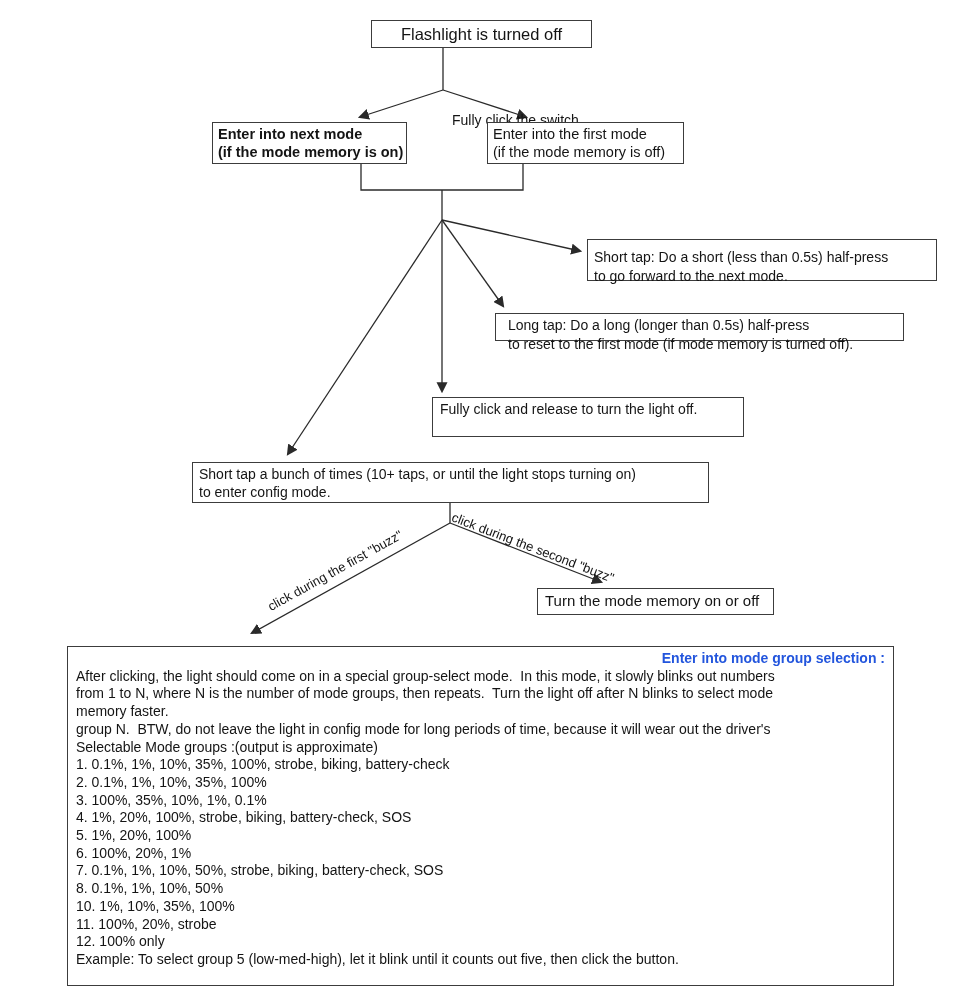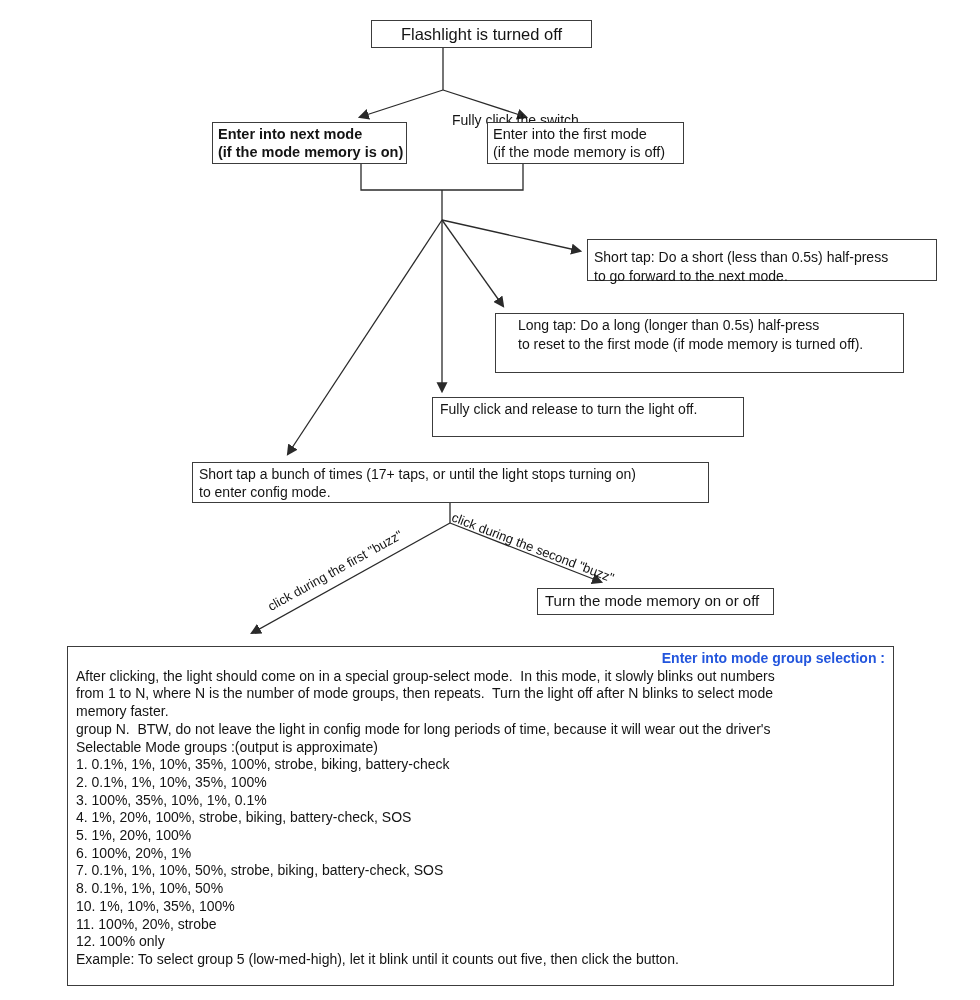--- a/index.html
+++ b/index.html
@@ -34,22 +34,22 @@
 
   #next-mode-box { left: 212px; top: 122px; width: 195px; height: 42px;
     font-size: 14.5px; line-height: 18px; padding: 2px 5px; font-weight: bold; }
 
   #first-mode-box { left: 487px; top: 122px; width: 197px; height: 42px;
     font-size: 14.5px; line-height: 18px; padding: 2px 5px; }
 
   #short-tap-box { left: 587px; top: 239px; width: 350px; height: 42px;
     font-size: 14px; line-height: 18.5px; padding: 8px 6px; }
 
-  #long-tap-box { left: 495px; top: 313px; width: 409px; height: 60px;
-    font-size: 14px; line-height: 19px; padding: 2px 22px; }
+  #long-tap-box { left: 495px; top: 313px; width: 409px; height: 28px;
+    font-size: 14px; line-height: 19px; padding: 2px 12px; }
 
   #turn-off-box { left: 432px; top: 397px; width: 312px; height: 40px;
     font-size: 14px; line-height: 22px; padding: 0 7px; }
 
   #config-box { left: 192px; top: 462px; width: 517px; height: 41px;
     font-size: 14px; line-height: 18px; padding: 2px 6px; }
 
   #memory-box { left: 537px; top: 588px; width: 237px; height: 27px;
     font-size: 15px; line-height: 24px; padding: 0 7px; }
 
@@ -112,21 +112,21 @@
   </div>
 
   <div id="long-tap-box" class="box">
     <div>Long tap: Do a long (longer than 0.5s) half-press</div>
     <div>to reset to the first mode (if mode memory is turned off).</div>
   </div>
 
   <div id="turn-off-box" class="box">Fully click and release to turn the light off.</div>
 
   <div id="config-box" class="box">
-    <div>Short tap a bunch of times (17+ taps, or until the light stops turning on)</div>
+    <div>Short tap a bunch of times (10+ taps, or until the light stops turning on)</div>
     <div>to enter config mode.</div>
   </div>
 
   <div id="first-buzz-label" class="label">click during the first "buzz"</div>
 
   <div id="second-buzz-label" class="label">click during the second "buzz"</div>
 
   <div id="memory-box" class="box">Turn the mode memory on or off</div>
 
   <div id="group-box" class="box">

